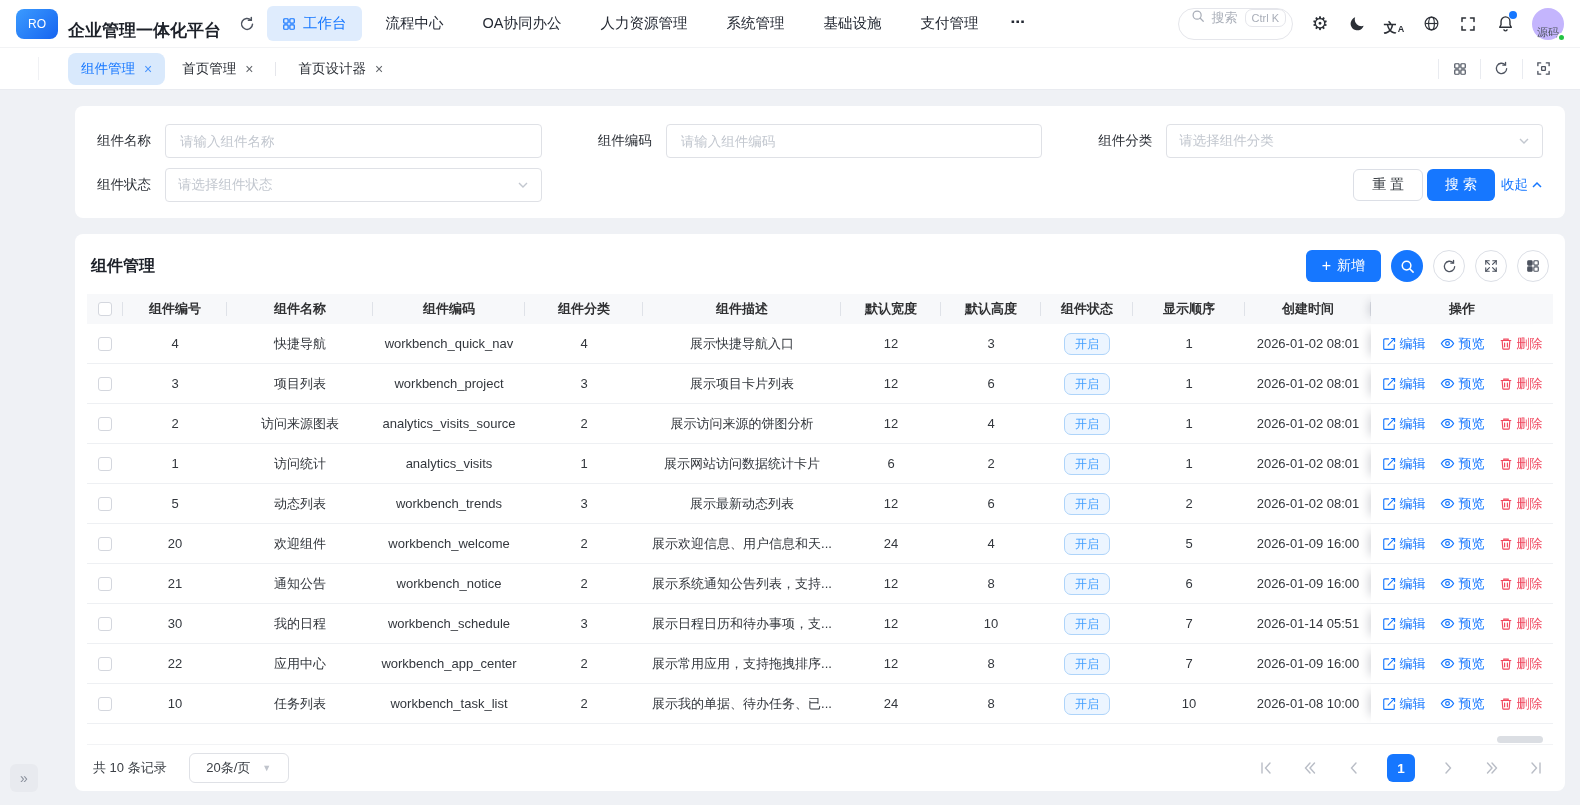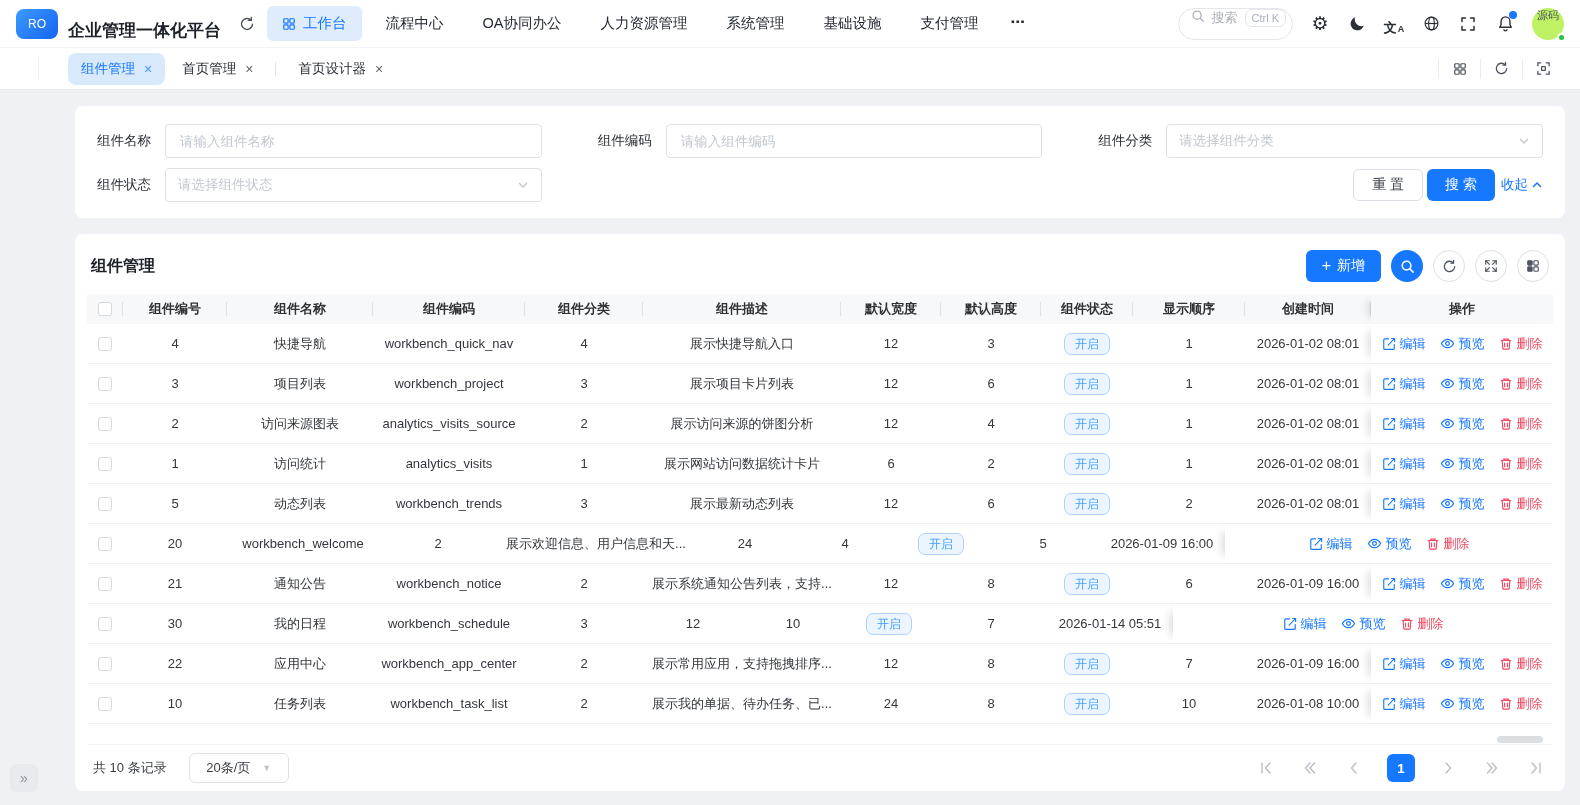--- a/index.html
+++ b/index.html
@@ -26,21 +26,21 @@
   .nav-item.more{color:#242933;font-weight:700;letter-spacing:2px;padding:8px 8px}
   .topbar-right{margin-left:auto;display:flex;align-items:center;gap:17px}
   .search-pill{display:flex;align-items:flex-start;gap:7px;height:32px;padding:0 6px 0 12px;border:1px solid #e5e6eb;border-radius:16px;color:#a9aeb8;font-size:13px;background:#fff;cursor:pointer}
   .kbd{border:1px solid #e5e6eb;border-radius:7px;padding:2px 6px;font-size:11px;color:#a9aeb8;background:#fff;white-space:nowrap}
   .tool-icon{color:#2b2f36;cursor:pointer;display:flex;align-items:center;justify-content:center;width:20px;height:20px}
   .gear-glyph{font-size:19px;line-height:1;font-family:"DejaVu Sans",sans-serif}
   .trans-icon{font-size:13px;font-weight:600;display:flex;align-items:flex-end;line-height:1}
   .trans-icon b{font-size:9px;font-weight:700;margin-left:1px}
   .bell-wrap{position:relative}
   .bell-dot{position:absolute;top:-3px;right:-2px;width:8px;height:8px;border-radius:50%;background:var(--primary)}
-  .avatar{width:32px;height:32px;border-radius:50%;background:#bef264;color:#4e5460;font-size:11px;display:flex;align-items:flex-start;justify-content:center;position:relative;cursor:pointer;flex:0 0 auto}
+  .avatar{width:32px;height:32px;border-radius:50%;background:#c4b5fd;color:#4e5460;font-size:11px;display:flex;align-items:flex-end;justify-content:center;position:relative;cursor:pointer;flex:0 0 auto}
   .avatar .dot{position:absolute;right:-2px;bottom:-2px;width:9px;height:9px;border-radius:50%;background:#23c343;border:2px solid #fff}
   
   .tabbar{height:42px;background:#fff;display:flex;align-items:center;padding:0 16px 0 0;border-bottom:1px solid #e9ebf0;position:relative}
   .tabbar::before{content:'';position:absolute;left:38px;top:9px;bottom:9px;width:1px;background:#f0f1f4}
   .tabbar-left{display:flex;align-items:center;gap:4px;padding-left:68px}
   .tab{display:flex;align-items:center;gap:9px;height:32px;padding:0 13px;border-radius:8px;font-size:13.5px;color:#2b2f36;cursor:pointer;white-space:nowrap}
   .tab.active{background:#d9e9fc;color:var(--primary)}
   .tab .x{font-size:14px;line-height:1;opacity:.75;cursor:pointer}
   .tab-divider{width:1px;height:14px;background:#e5e6eb;margin:0 5px}
   .tabbar-right{margin-left:auto;display:flex;align-items:center}
@@ -558,20 +558,21 @@
               </svg>
               <span>删除</span>
             </span>
           </div>
         </div>
         <div class="trow">
           <div class="cell col-cb">
             <span class="checkbox"></span>
           </div>
           <div class="cell col-id">20</div>
+          <div class="cell col-name">欢迎组件</div>
           <div class="cell col-code">workbench_welcome</div>
           <div class="cell col-cat">2</div>
           <div class="cell col-desc">展示欢迎信息、用户信息和天...</div>
           <div class="cell col-w">24</div>
           <div class="cell col-h">4</div>
           <div class="cell col-status">
             <span class="badge">开启</span>
           </div>
           <div class="cell col-order">5</div>
           <div class="cell col-created">2026-01-09 16:00</div>
@@ -646,20 +647,21 @@
           </div>
         </div>
         <div class="trow">
           <div class="cell col-cb">
             <span class="checkbox"></span>
           </div>
           <div class="cell col-id">30</div>
           <div class="cell col-name">我的日程</div>
           <div class="cell col-code">workbench_schedule</div>
           <div class="cell col-cat">3</div>
+          <div class="cell col-desc">展示日程日历和待办事项，支...</div>
           <div class="cell col-w">12</div>
           <div class="cell col-h">10</div>
           <div class="cell col-status">
             <span class="badge">开启</span>
           </div>
           <div class="cell col-order">7</div>
           <div class="cell col-created">2026-01-14 05:51</div>
           <div class="cell col-ops">
             <span class="op-link">
               <svg width="14" height="14" viewBox="0 0 16 16" fill="none" stroke="currentColor" stroke-width="1.3" stroke-linecap="round">

